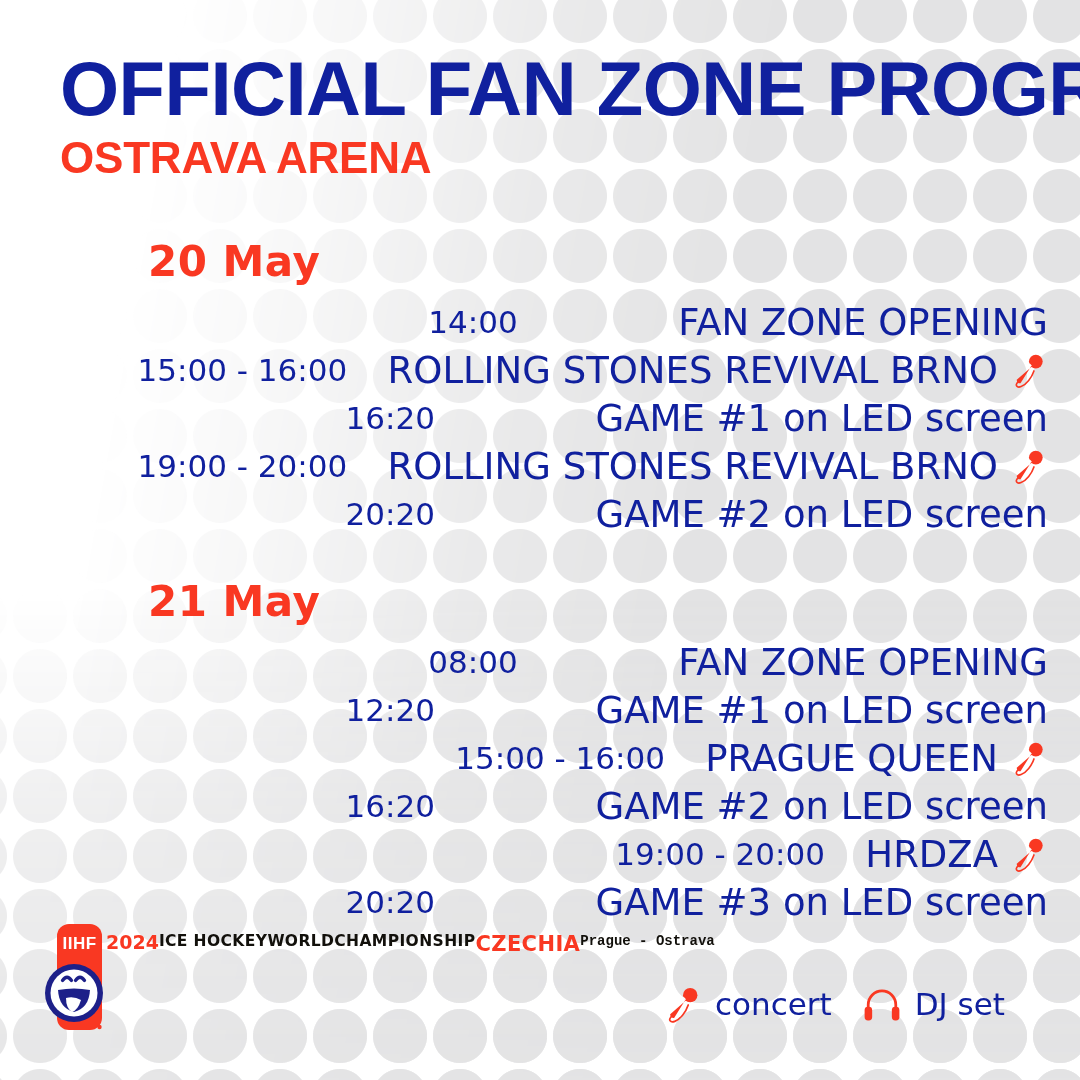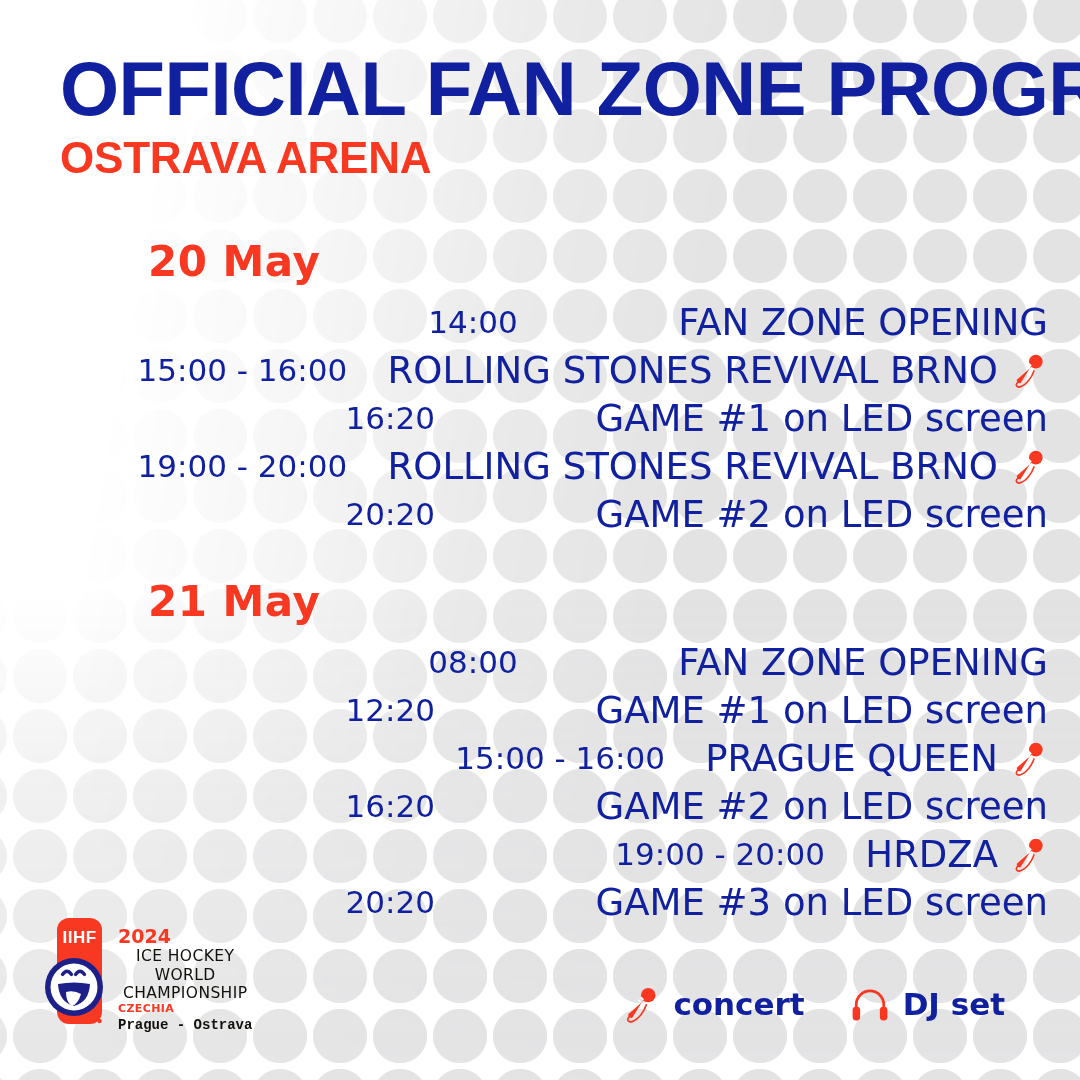--- a/index.html
+++ b/index.html
@@ -123,72 +123,70 @@
     gap:10px;
   }
   .mic-inline{display:inline-block;width:40px;height:40px;flex:0 0 40px;}
 
   
   #legend{
     position:absolute;
     right:75px;bottom:55px;
     display:flex;
     align-items:flex-start;
-    gap:44px;
-    font-weight:bold;
+    gap:29px;
   }
   .legend-item{
     display:flex;
     align-items:center;
     gap:12px;
   }
   .legend-label{
     color:#10209e;
     font-family:"DejaVu Sans","Liberation Sans",sans-serif;
     font-size:31px;
     white-space:nowrap;
   }
   .legend-icon{width:42px;height:42px;display:block;}
 
   
   #logo{
     position:absolute;
     left:44px;bottom:46px;
     display:flex;
     align-items:flex-start;
-    gap:12px;
   }
   #logo-mark{width:62px;height:112px;display:block;}
   #logo-text{
-    display:flex;flex-direction:column;
+    display:flex;flex-direction:row;
     justify-content:flex-start;
     padding-top:10px;
   }
   .logo-year{
     color:#f93822;
     font-family:"DejaVu Sans","Liberation Sans",sans-serif;
     font-weight:bold;
     font-size:19px;
     line-height:1.15;
     letter-spacing:0px;
   }
   .logo-line{
     color:#12100b;
     font-family:"DejaVu Sans","Liberation Sans",sans-serif;
-    font-weight:normal;
+    font-weight:bold;
     font-size:15.5px;
     line-height:1.18;
     letter-spacing:0.4px;
     text-align:center;
   }
   .logo-country{
     color:#f93822;
     font-family:"DejaVu Sans","Liberation Sans",sans-serif;
     font-weight:bold;
-    font-size:11px;
+    font-size:21px;
     line-height:1.2;
     letter-spacing:0.4px;
   }
   .logo-cities{
     color:#12100b;
     font-family:Liberation Mono, monospace;
     font-weight:bold;
     font-size:14px;
     line-height:1.25;
     letter-spacing:0px;

